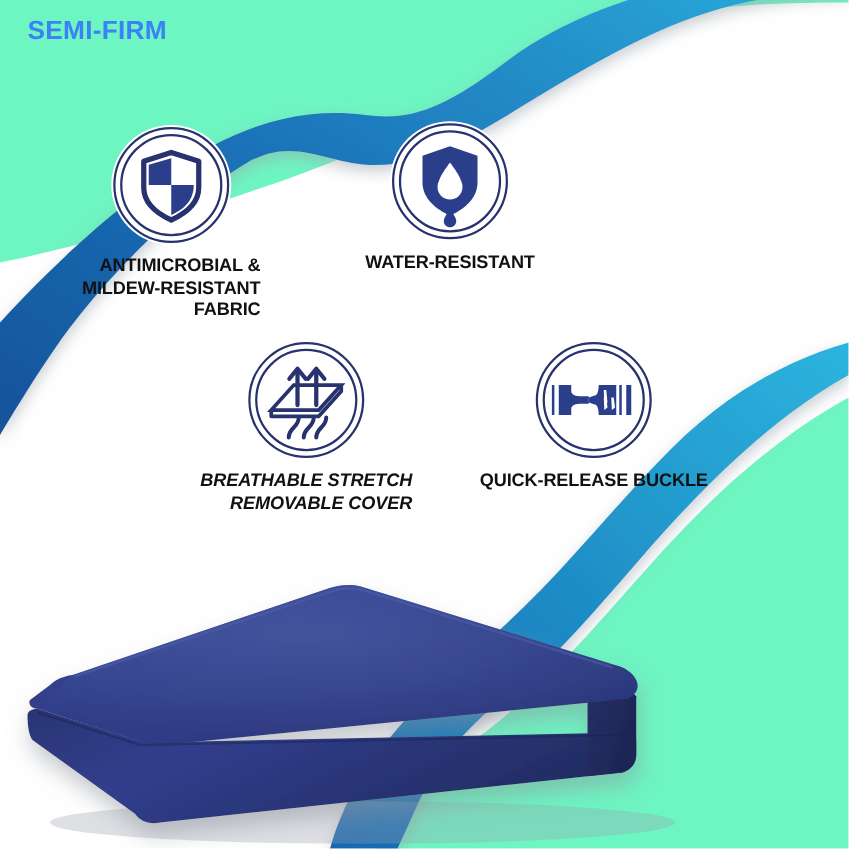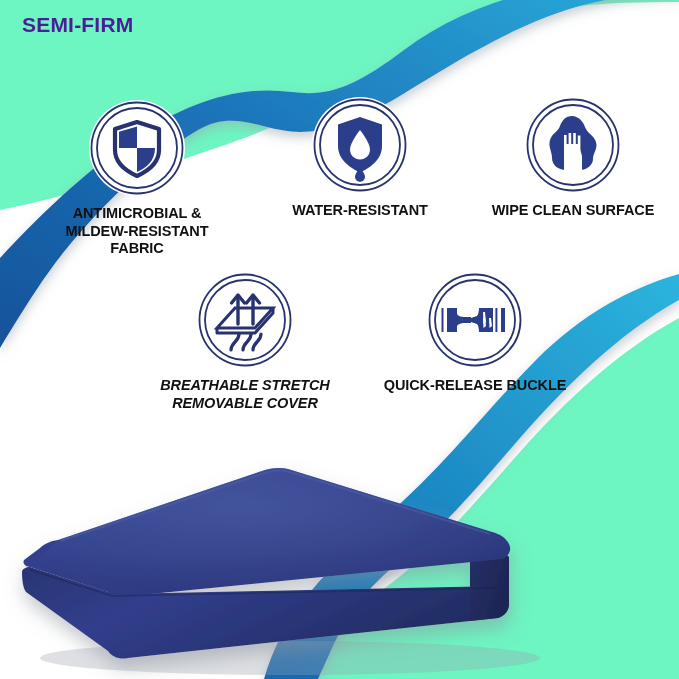--- a/index.html
+++ b/index.html
@@ -25,21 +25,21 @@
   }
 
   
   .title {
     position: absolute;
     left: 22px;
     top: 13px;
     font-size: 21px;
     font-weight: bold;
     letter-spacing: 0.2px;
-    color: #4c1d95;
+    color: #3b82f6;
     white-space: nowrap;
   }
 
   
   .feature {
     position: absolute;
     display: flex;
     flex-direction: column;
     align-items: center;
   }
@@ -50,21 +50,21 @@
     background: #ffffff;
     box-sizing: border-box;
     display: flex;
     align-items: center;
     justify-content: center;
   }
   .badge svg { display: block; }
 
   .feature-label {
     margin-top: 9px;
-    text-align: center;
+    text-align: right;
     font-size: 14.5px;
     font-weight: bold;
     color: #111111;
     line-height: 1.22;
     letter-spacing: -0.1px;
     white-space: pre-line;
   }
 
   
   #f-antimicrobial { left: 37px;  top: 100px; width: 200px; }
@@ -169,37 +169,20 @@
         <circle cx="48" cy="48" r="45.5" fill="none" stroke="#27326E" stroke-width="1.8"></circle>
         <circle cx="48" cy="48" r="40" fill="none" stroke="#27326E" stroke-width="1.8"></circle>
         <path d="M48 20 L70 27.5 L70 49 C70 62 59 70.5 48 75.5 C37 70.5 26 62 26 49 L26 27.5 Z" fill="#2B3E8C"></path>
         <path d="M48 33 C48 33 58 45.5 58 52.5 C58 58.2 53.5 62.5 48 62.5 C42.5 62.5 38 58.2 38 52.5 C38 45.5 48 33 48 33 Z" fill="#FFFFFF"></path>
         <path d="M48 70.5 C48 70.5 53 76.5 53 79.8 C53 82.6 50.8 84.8 48 84.8 C45.2 84.8 43 82.6 43 79.8 C43 76.5 48 70.5 48 70.5 Z" fill="#2B3E8C"></path>
       </svg>
     </div>
     <div class="feature-label">WATER-RESISTANT</div>
   </div>
 
-  <div class="feature" id="f-wipe">
-    <div class="badge">
-      <svg width="96" height="96" viewBox="0 0 96 96">
-        <circle cx="48" cy="48" r="45.5" fill="none" stroke="#27326E" stroke-width="1.8"></circle>
-        <circle cx="48" cy="48" r="40" fill="none" stroke="#27326E" stroke-width="1.8"></circle>
-        <path d="M47 19 C53 19 58 24 60 30 C62.5 37 69 38 71 45
-                 C73 52 68 56 68 62 C68 68 62 73 55 73
-                 L41 73 C33 73 27 68 27 61 C27 54 23 50 25 43
-                 C27 36 33 35 35 29 C37 23 41 19 47 19 Z" fill="#2B3E8C"></path>
-        <path d="M39 48 L39 38 L41.6 38 L41.6 47 L43.6 47 L43.6 36 L46.2 36
-                 L46.2 47 L48.2 47 L48.2 36 L50.8 36 L50.8 47 L52.8 47
-                 L52.8 38.5 L55.4 38.5 L55.4 52 C55.4 55 57 57 57 60 L57 76
-                 L39 76 Z" fill="#FFFFFF"></path>
-      </svg>
-    </div>
-    <div class="feature-label">WIPE CLEAN SURFACE</div>
-  </div>
 
   <div class="feature" id="f-breathable">
     <div class="badge">
       <svg width="96" height="96" viewBox="0 0 96 96">
         <circle cx="48" cy="48" r="45.5" fill="none" stroke="#27326E" stroke-width="1.8"></circle>
         <circle cx="48" cy="48" r="40" fill="none" stroke="#27326E" stroke-width="1.8"></circle>
 
         <path d="M38 36 L76 36 L58 56 L20 56 Z" fill="none" stroke="#27326E" stroke-width="3"></path>
         <path d="M20 56 L20 61 L58 61 L76 41 L76 36" fill="none" stroke="#27326E" stroke-width="3" stroke-linejoin="round"></path>
 

